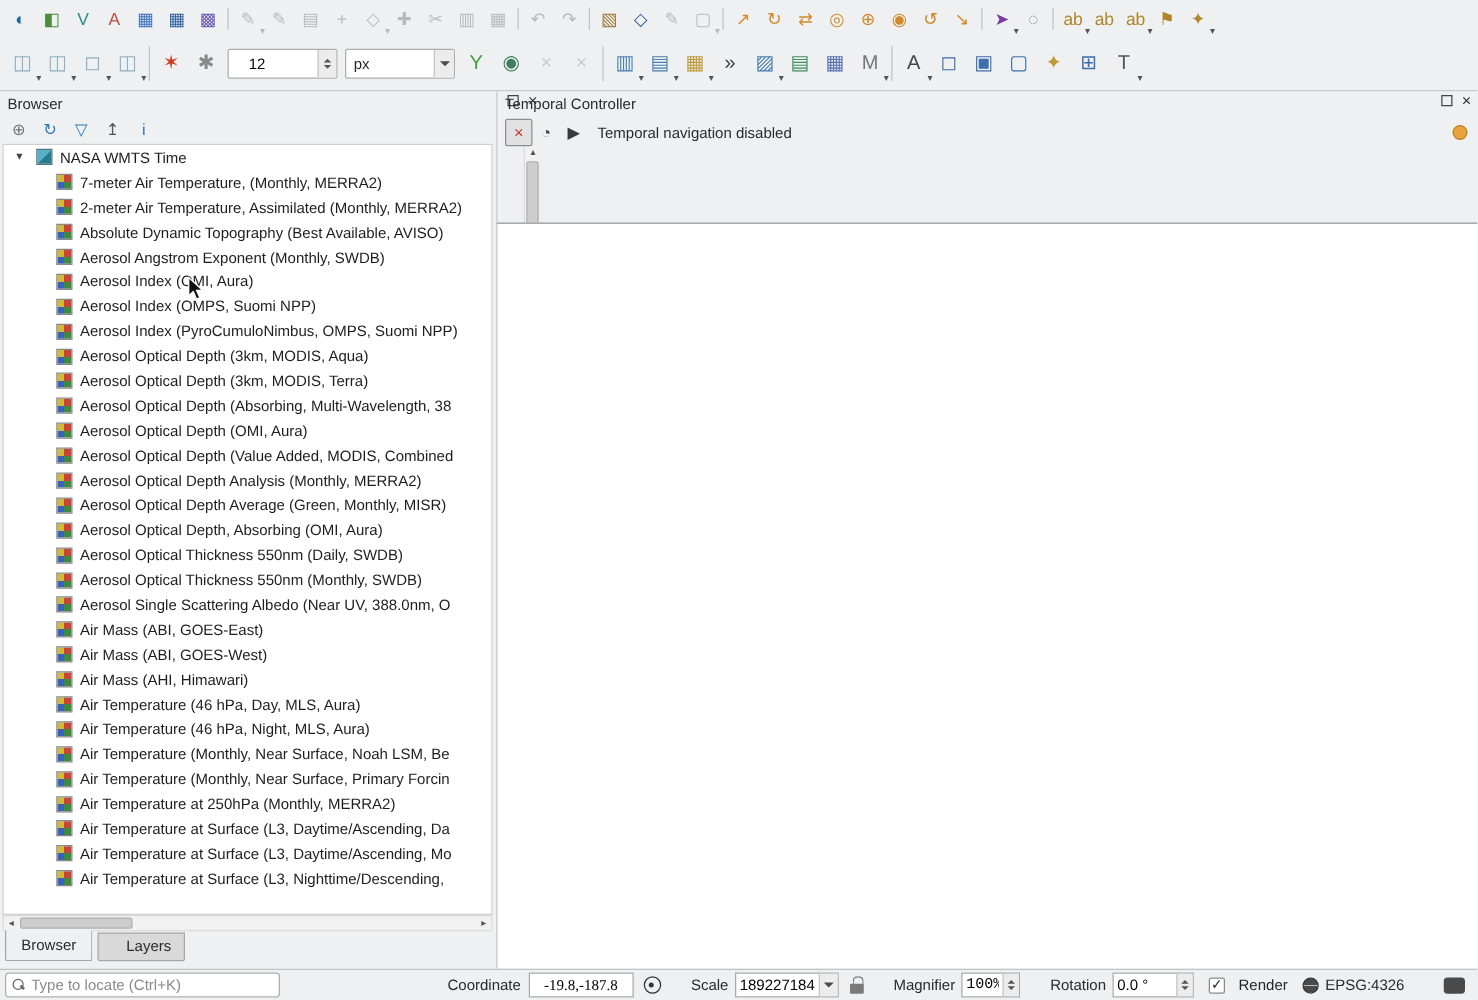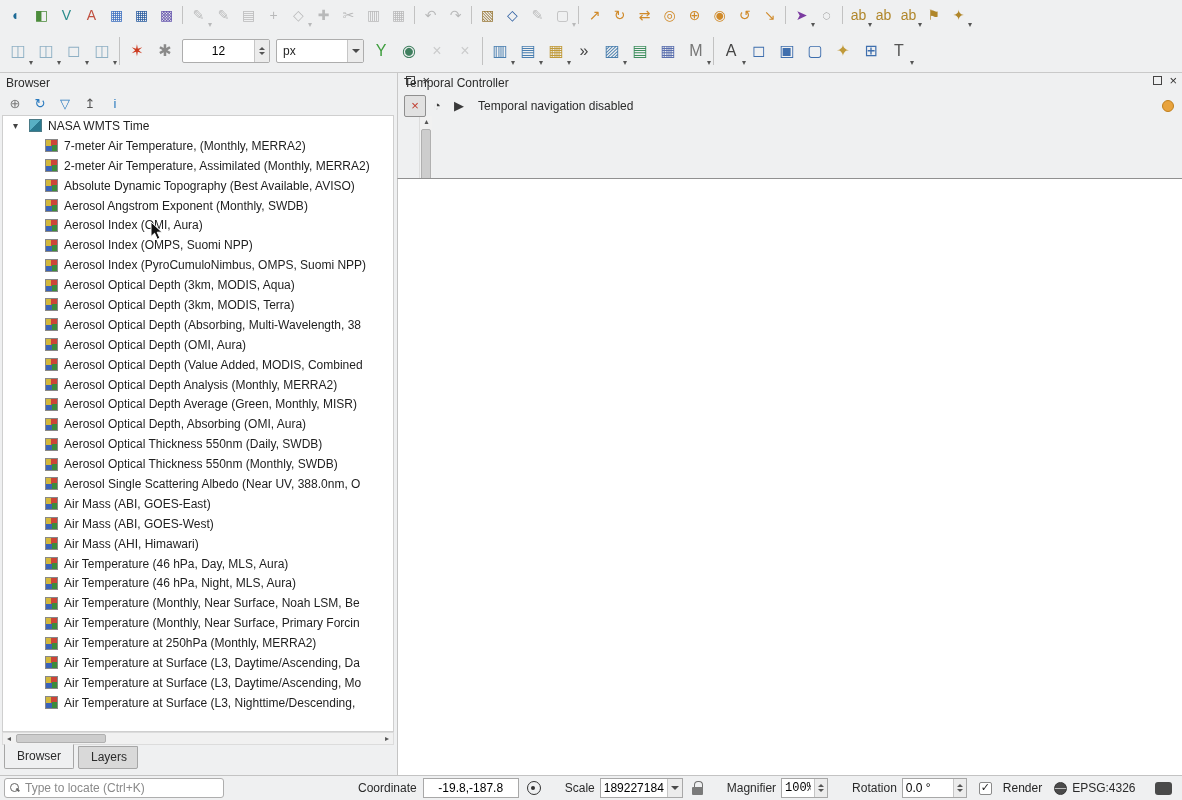--- a/index.html
+++ b/index.html
@@ -13,21 +13,21 @@
   .tbgroup { display:flex; align-items:center; }
   .tbitem { width:25px; height:24px; display:flex; align-items:center; justify-content:center; position:relative; border-radius:3px; flex:none; }
   #toolbar2 .tbitem { width:28px; height:28px; }
   .tbitem .glyph { font-size:14px; line-height:1; }
   #toolbar2 .tbitem .glyph { font-size:16px; }
   .tbitem.disabled { opacity:.35; }
   .tbitem.dropdown::after { content:"▾"; position:absolute; right:-1px; bottom:-2px; font-size:8px; color:#555; }
   .tbitem.sep { width:1px !important; height:18px; background:#c2c2c2; margin:0 3px; border-radius:0; }
 
   .spinbox,.combobox { height:24px; background:#fff; border:1px solid #adadad; border-radius:2px; display:flex; align-items:center; margin:0 3px; }
-  .spinbox input { border:none; outline:none; font:inherit; width:100%; height:100%; padding:0 0; background:transparent;text-align:center; }
+  .spinbox input { border:none; outline:none; font:inherit; width:100%; height:100%; padding:0 16px; background:transparent; }
   #font-size-spin { width:88px; }
   #unit-combo { width:88px; padding-left:6px; justify-content:space-between; }
   .updown { width:15px; height:100%; border-left:1px solid #c6c6c6; display:flex; flex-direction:column; align-items:center; justify-content:center; gap:2px; background:#ececec; flex:none; }
   .updown i { width:0; height:0; border:3.5px solid transparent; display:block; }
   .updown i.u { border-bottom-color:#555; border-top:none; }
   .updown i.d { border-top-color:#555; border-bottom:none; }
   .caretbox { width:16px; height:100%; border-left:1px solid #c6c6c6; background:#ececec; display:flex; align-items:center; justify-content:center; flex:none; }
   .caretbox::after { content:""; border:4px solid transparent; border-top-color:#4a4a4a; margin-top:4px; }
 
   
@@ -62,21 +62,21 @@
   #hscroll { position:absolute; left:2px; top:659px; width:392px; height:13px; background:#f1f1f1; border:1px solid #dcdcdc; }
   #hscroll .arrow { position:absolute; top:0; height:11px; width:12px; font-size:8px; color:#555; text-align:center; line-height:11px; }
   #hscroll .arrow.left { left:0; }
   #hscroll .arrow.right { right:0; }
   #hscroll .thumb { position:absolute; left:13px; top:1px; width:90px; height:9px; background:#cdcdcd; border:1px solid #b0b0b0; border-radius:2px; }
 
   
   #dock-tabs { position:absolute; left:2px; top:672px; height:26px; display:flex; align-items:flex-start; gap:4px; padding-left:2px; }
   .tab { padding:4px 12px 5px 12px; border:1px solid #a6a6a6; background:#dfdfdf; color:#2b2b2b; border-radius:0 0 2px 2px; }
   .tab.active { background:#eff0f1; border-top:1px solid #eff0f1; margin-top:-1px; }
-  .tab:not(.active) { margin-top:1px; padding:3px 10px 4px 12px; background:#d9d9d9; }
+  .tab:not(.active) { margin-top:1px; padding:3px 10px 4px 22px; background:#d9d9d9; }
 
   
   #temporal-toolbar { display:flex; align-items:center; gap:4px; padding:3px 6px; height:27px; position:relative; }
   .tc-btn { width:22px; height:22px; display:flex; align-items:center; justify-content:center; border:1px solid transparent; border-radius:2px; font-size:13px; }
   .tc-btn.active { border:1px solid #8f8f8f; background:#e1e1e1; }
   #temporal-status { margin-left:4px; color:#2b2b2b; }
   #temporal-settings { position:absolute; right:8px; top:8px; width:12px; height:12px; border-radius:50%; background:#e8a33d; border:1px solid #c07f1d; }
 
   
   #map-canvas { position:absolute; left:397px; top:178px; width:785px; height:597px; background:#ffffff; border-top:1px solid #909090; border-left:1px solid #c4c4c4; }
@@ -84,21 +84,21 @@
   
   #status-bar { position:absolute; left:0; top:775px; width:1182px; height:25px; border-top:1px solid #c3c3c3; background:#eff0f1; display:flex; align-items:center; padding:0 4px; }
   .locator { width:220px; height:20px; background:#fff; border:1px solid #aeaeae; border-radius:3px; display:flex; align-items:center; padding:0 5px; gap:5px; flex:none; }
   .locator input { border:none; outline:none; background:transparent; font:inherit; width:180px; color:#333; }
   .locator input::placeholder { color:#8a8a8a; }
   .mag-icon { width:10px; height:10px; position:relative; flex:none; }
   .mag-icon::before { content:""; position:absolute; left:0; top:0; width:7px; height:7px; border:1.5px solid #666; border-radius:50%; }
   .mag-icon::after { content:""; position:absolute; left:6px; top:6px; width:4px; height:1.5px; background:#666; transform:rotate(45deg); }
   .sb-label { color:#2a2a2a; margin-left:24px; flex:none; }
   .sb-input { height:20px; border:1px solid #a8a8a8; background:#fff; font:inherit; padding:0 3px; outline:none; }
-  #coord-input { width:96px; text-align:center; margin-left:6px; }
+  #coord-input { width:84px; text-align:center; margin-left:6px;font-family:Liberation Serif, serif; }
   .sb-combo,.sb-spin { height:20px; background:#fff; border:1px solid #a8a8a8; display:flex; align-items:center; margin-left:5px; flex:none; }
   .sb-combo input,.sb-spin input { border:none; outline:none; font:inherit; height:100%; padding:0 3px; background:transparent; }
   #scale-combo input { width:66px; }
   #magnifier-spin input { width:32px;font-family:Liberation Mono, monospace; }
   #rotation-spin input { width:50px; }
   .sb-spin .updown { width:13px; }
   .sb-combo .caretbox { width:15px; }
 
   .extent-icon { width:14px; height:14px; border:1.5px solid #333; border-radius:50%; margin-left:8px; position:relative; flex:none; }
   .extent-icon::after { content:""; position:absolute; left:3.5px; top:3.5px; width:4px; height:4px; background:#333; border-radius:50%; }

